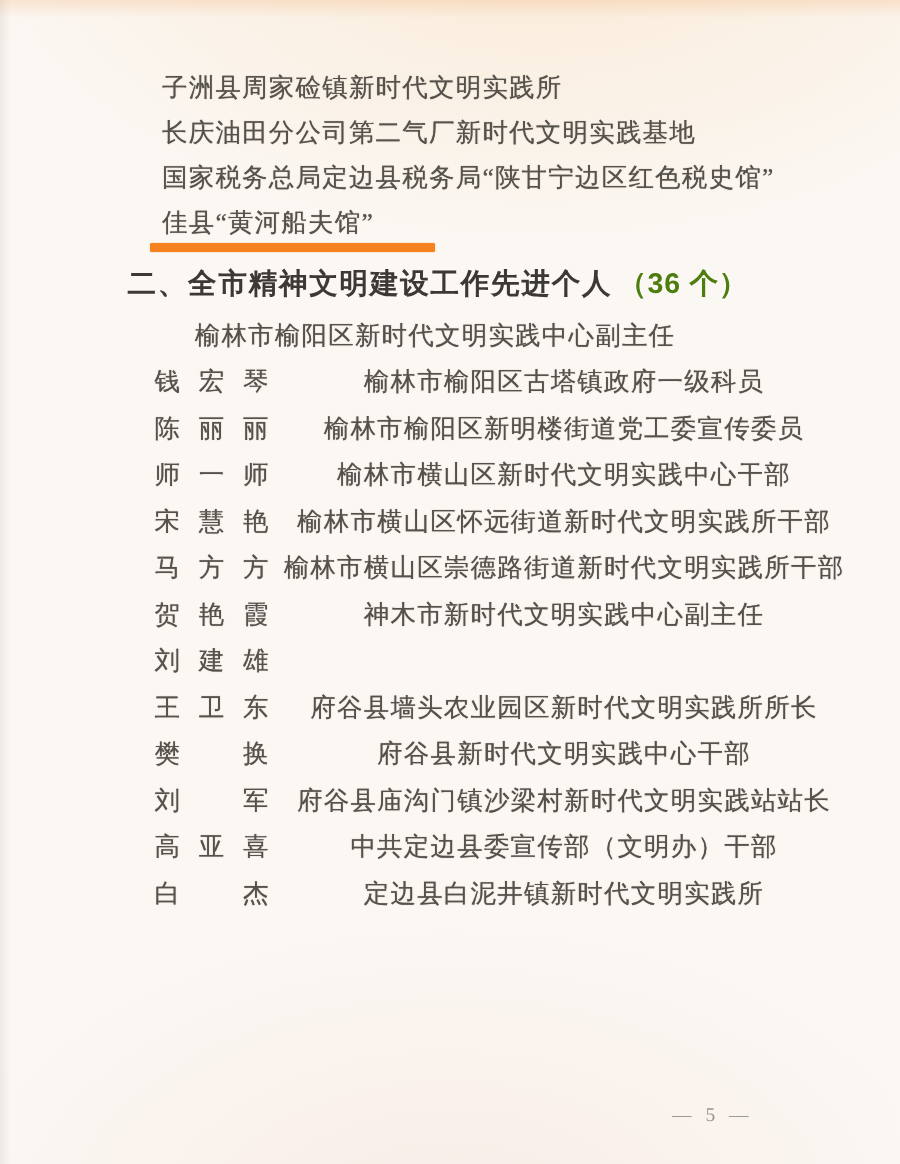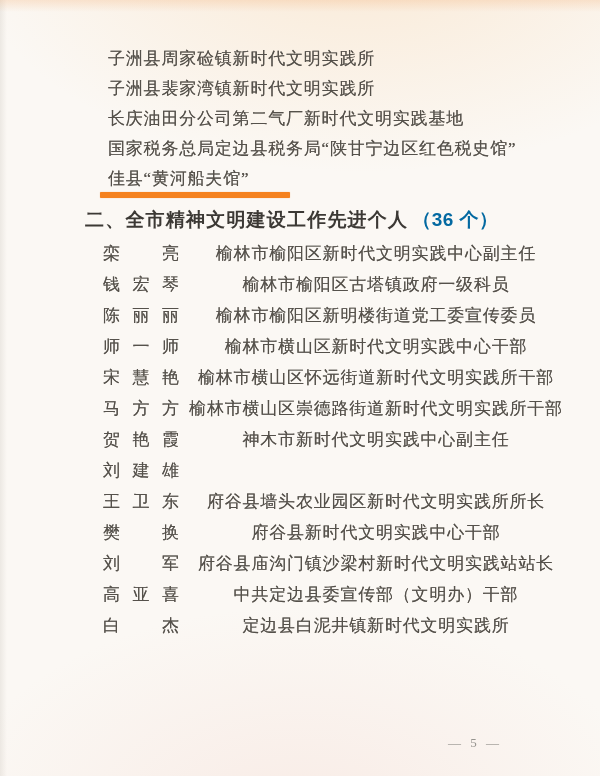--- a/index.html
+++ b/index.html
@@ -52,21 +52,21 @@
     margin:13px 0 0 -13px;
     font-family:"Liberation Sans","DejaVu Sans",sans-serif;
     font-weight:700;
     font-size:19px;
     letter-spacing:1.2px;
     line-height:26px;
     color:var(--heading);
     white-space:nowrap;
   }
   .section-heading .count{
-    color:#0369a1;
+    color:#4d7c0f;
     margin-left:4px;
     letter-spacing:0.5px;
   }
   
   .people{margin-top:5px;padding-left:5px;}
   .person{
     display:flex;
     align-items:flex-start;
     font-size:17px;
     line-height:31px;
@@ -102,41 +102,37 @@
 <body>
 
 <div class="doc">
 
   <div class="institutions">
 
   <div class="institution-line">
         <span>子洲县周家硷镇新时代文明实践所</span>
       </div>
       <div class="institution-line">
-        <span>子洲县裴家湾镇新时代文明实践所</span>
-      </div>
-      <div class="institution-line">
         <span>长庆油田分公司第二气厂新时代文明实践基地</span>
       </div>
       <div class="institution-line">
         <span>国家税务总局定边县税务局“陕甘宁边区红色税史馆”</span>
       </div>
       <div class="institution-line highlighted">
         <span>佳县“黄河船夫馆”</span>
       </div>
     </div>
 
   <div class="section-heading">
     <span>二、全市精神文明建设工作先进个人</span><span class="count">（36 个）</span>
   </div>
 
   <div class="people">
 
   <div class="person">
-        <span class="person-name">栾亮</span>
         <span class="person-title">榆林市榆阳区新时代文明实践中心副主任</span>
       </div>
       <div class="person">
         <span class="person-name">钱宏琴</span>
         <span class="person-title">榆林市榆阳区古塔镇政府一级科员</span>
       </div>
       <div class="person">
         <span class="person-name">陈丽丽</span>
         <span class="person-title">榆林市榆阳区新明楼街道党工委宣传委员</span>
       </div>

